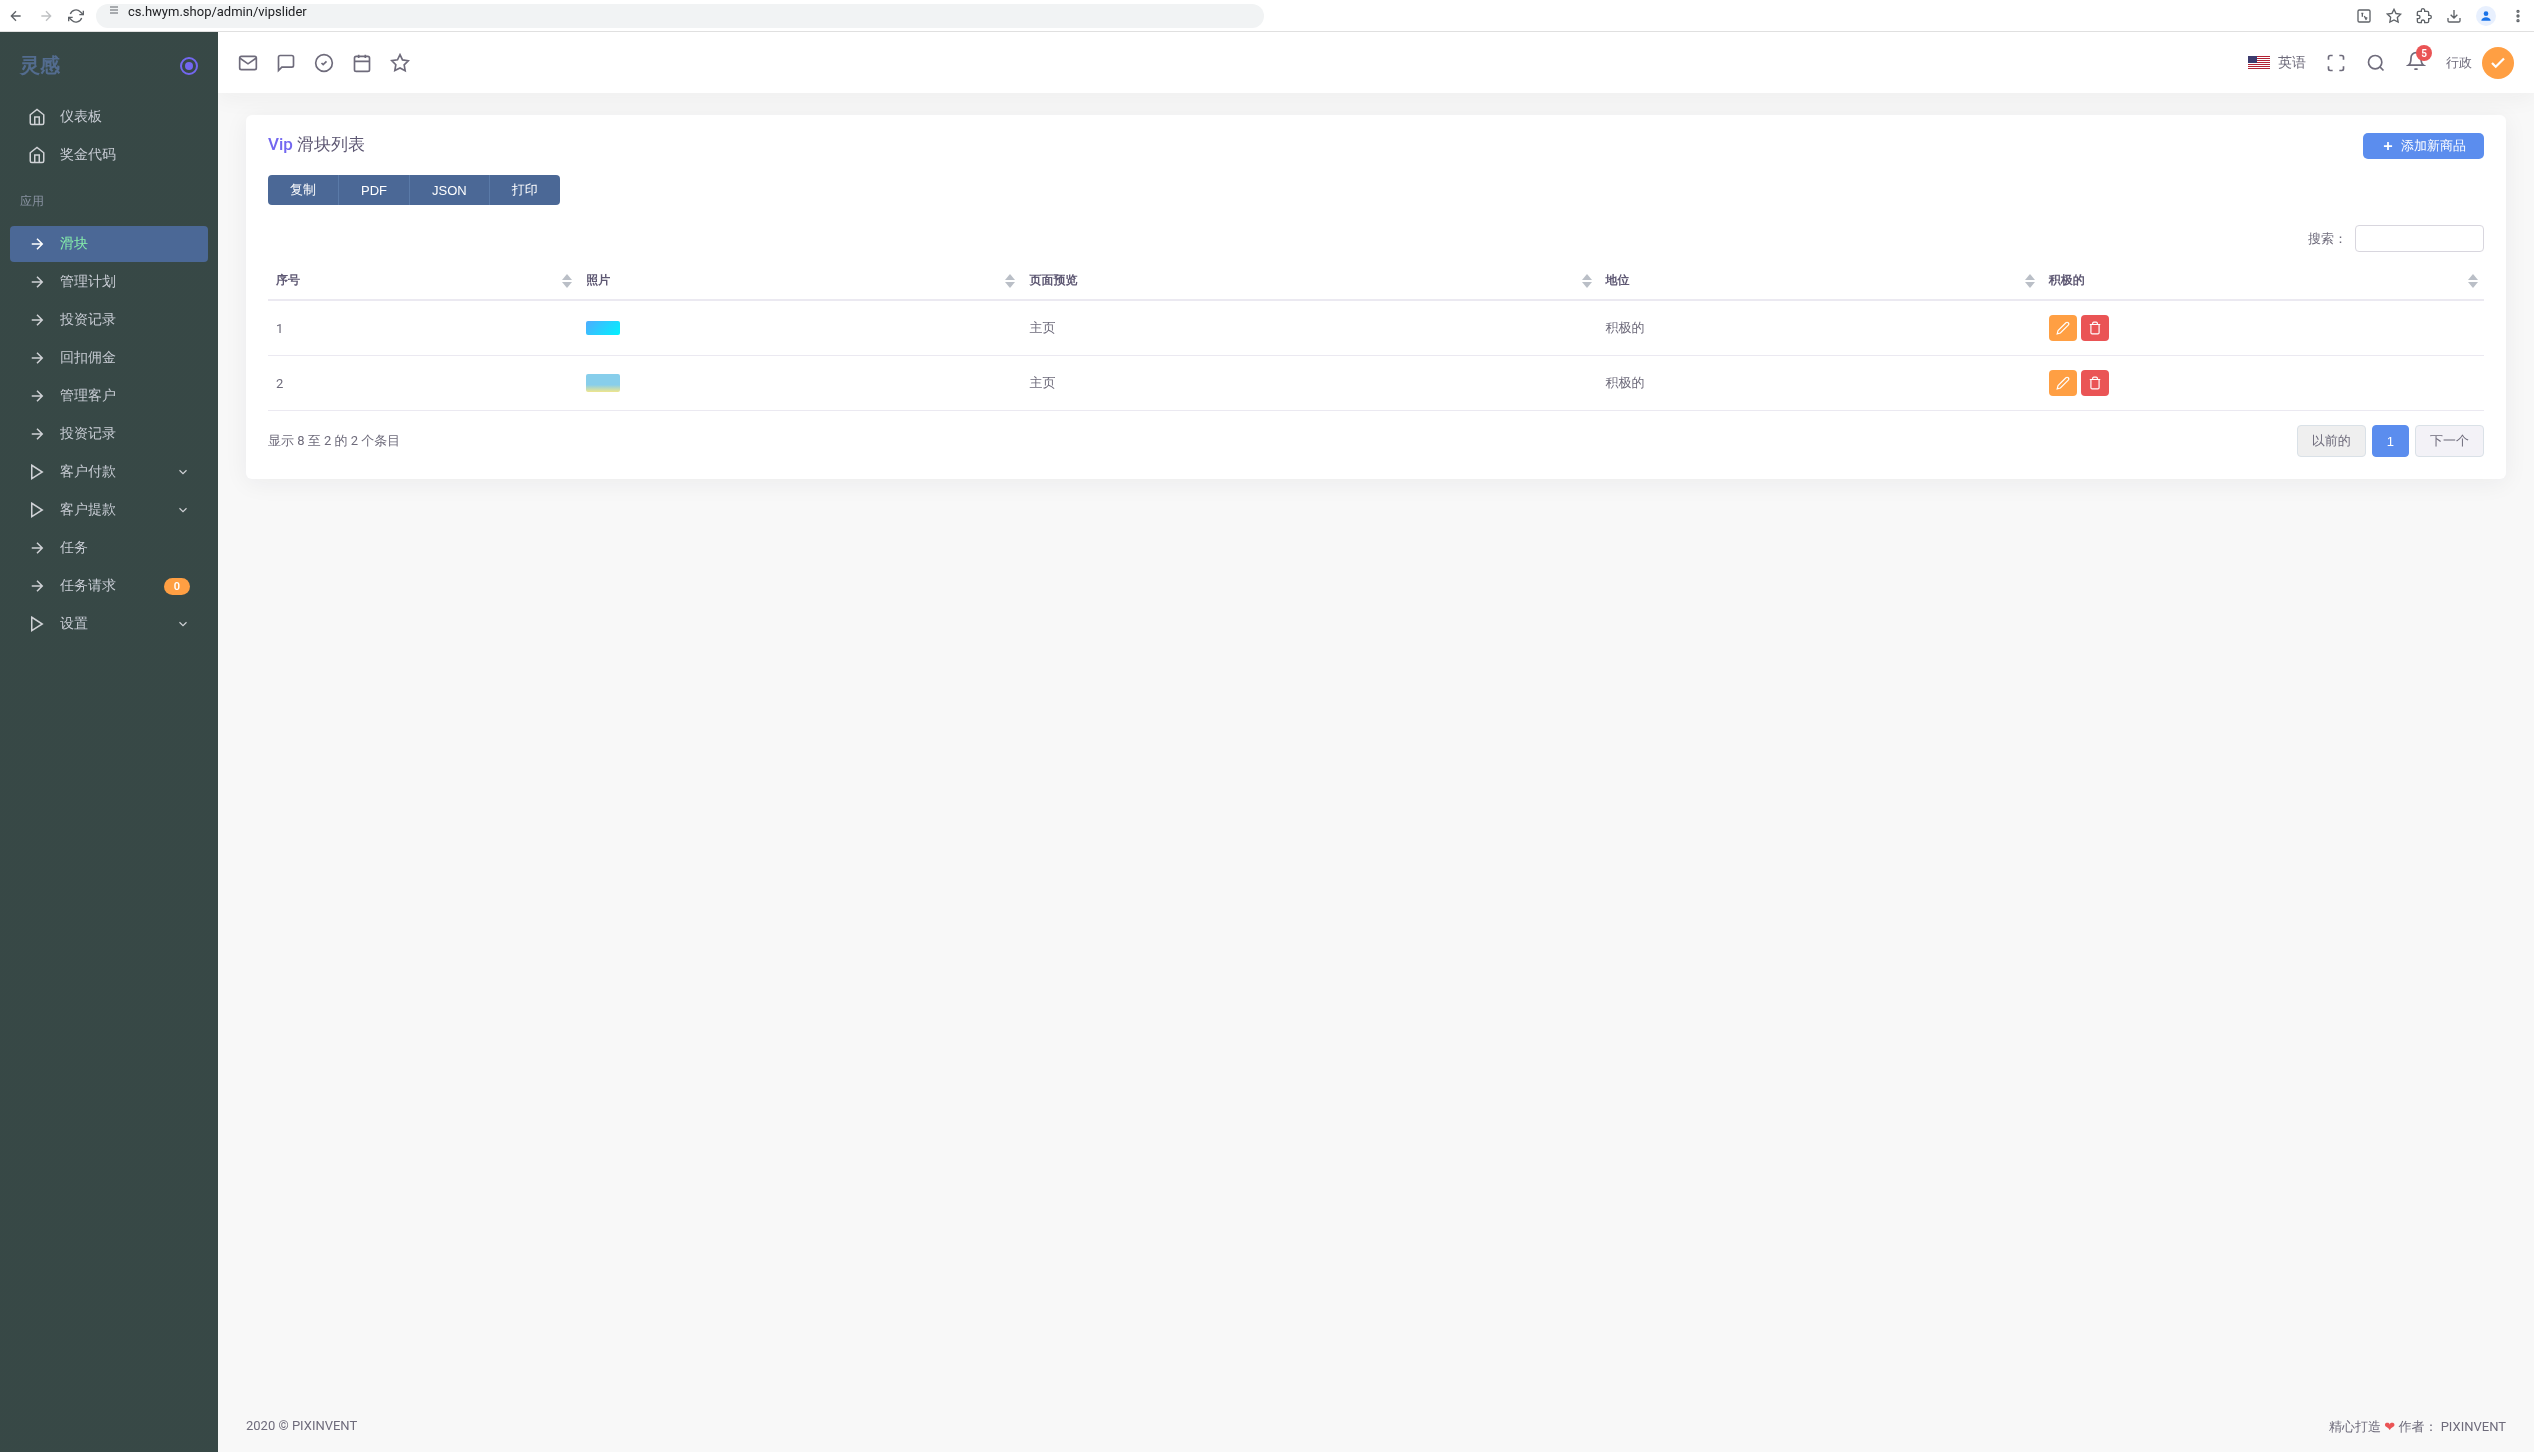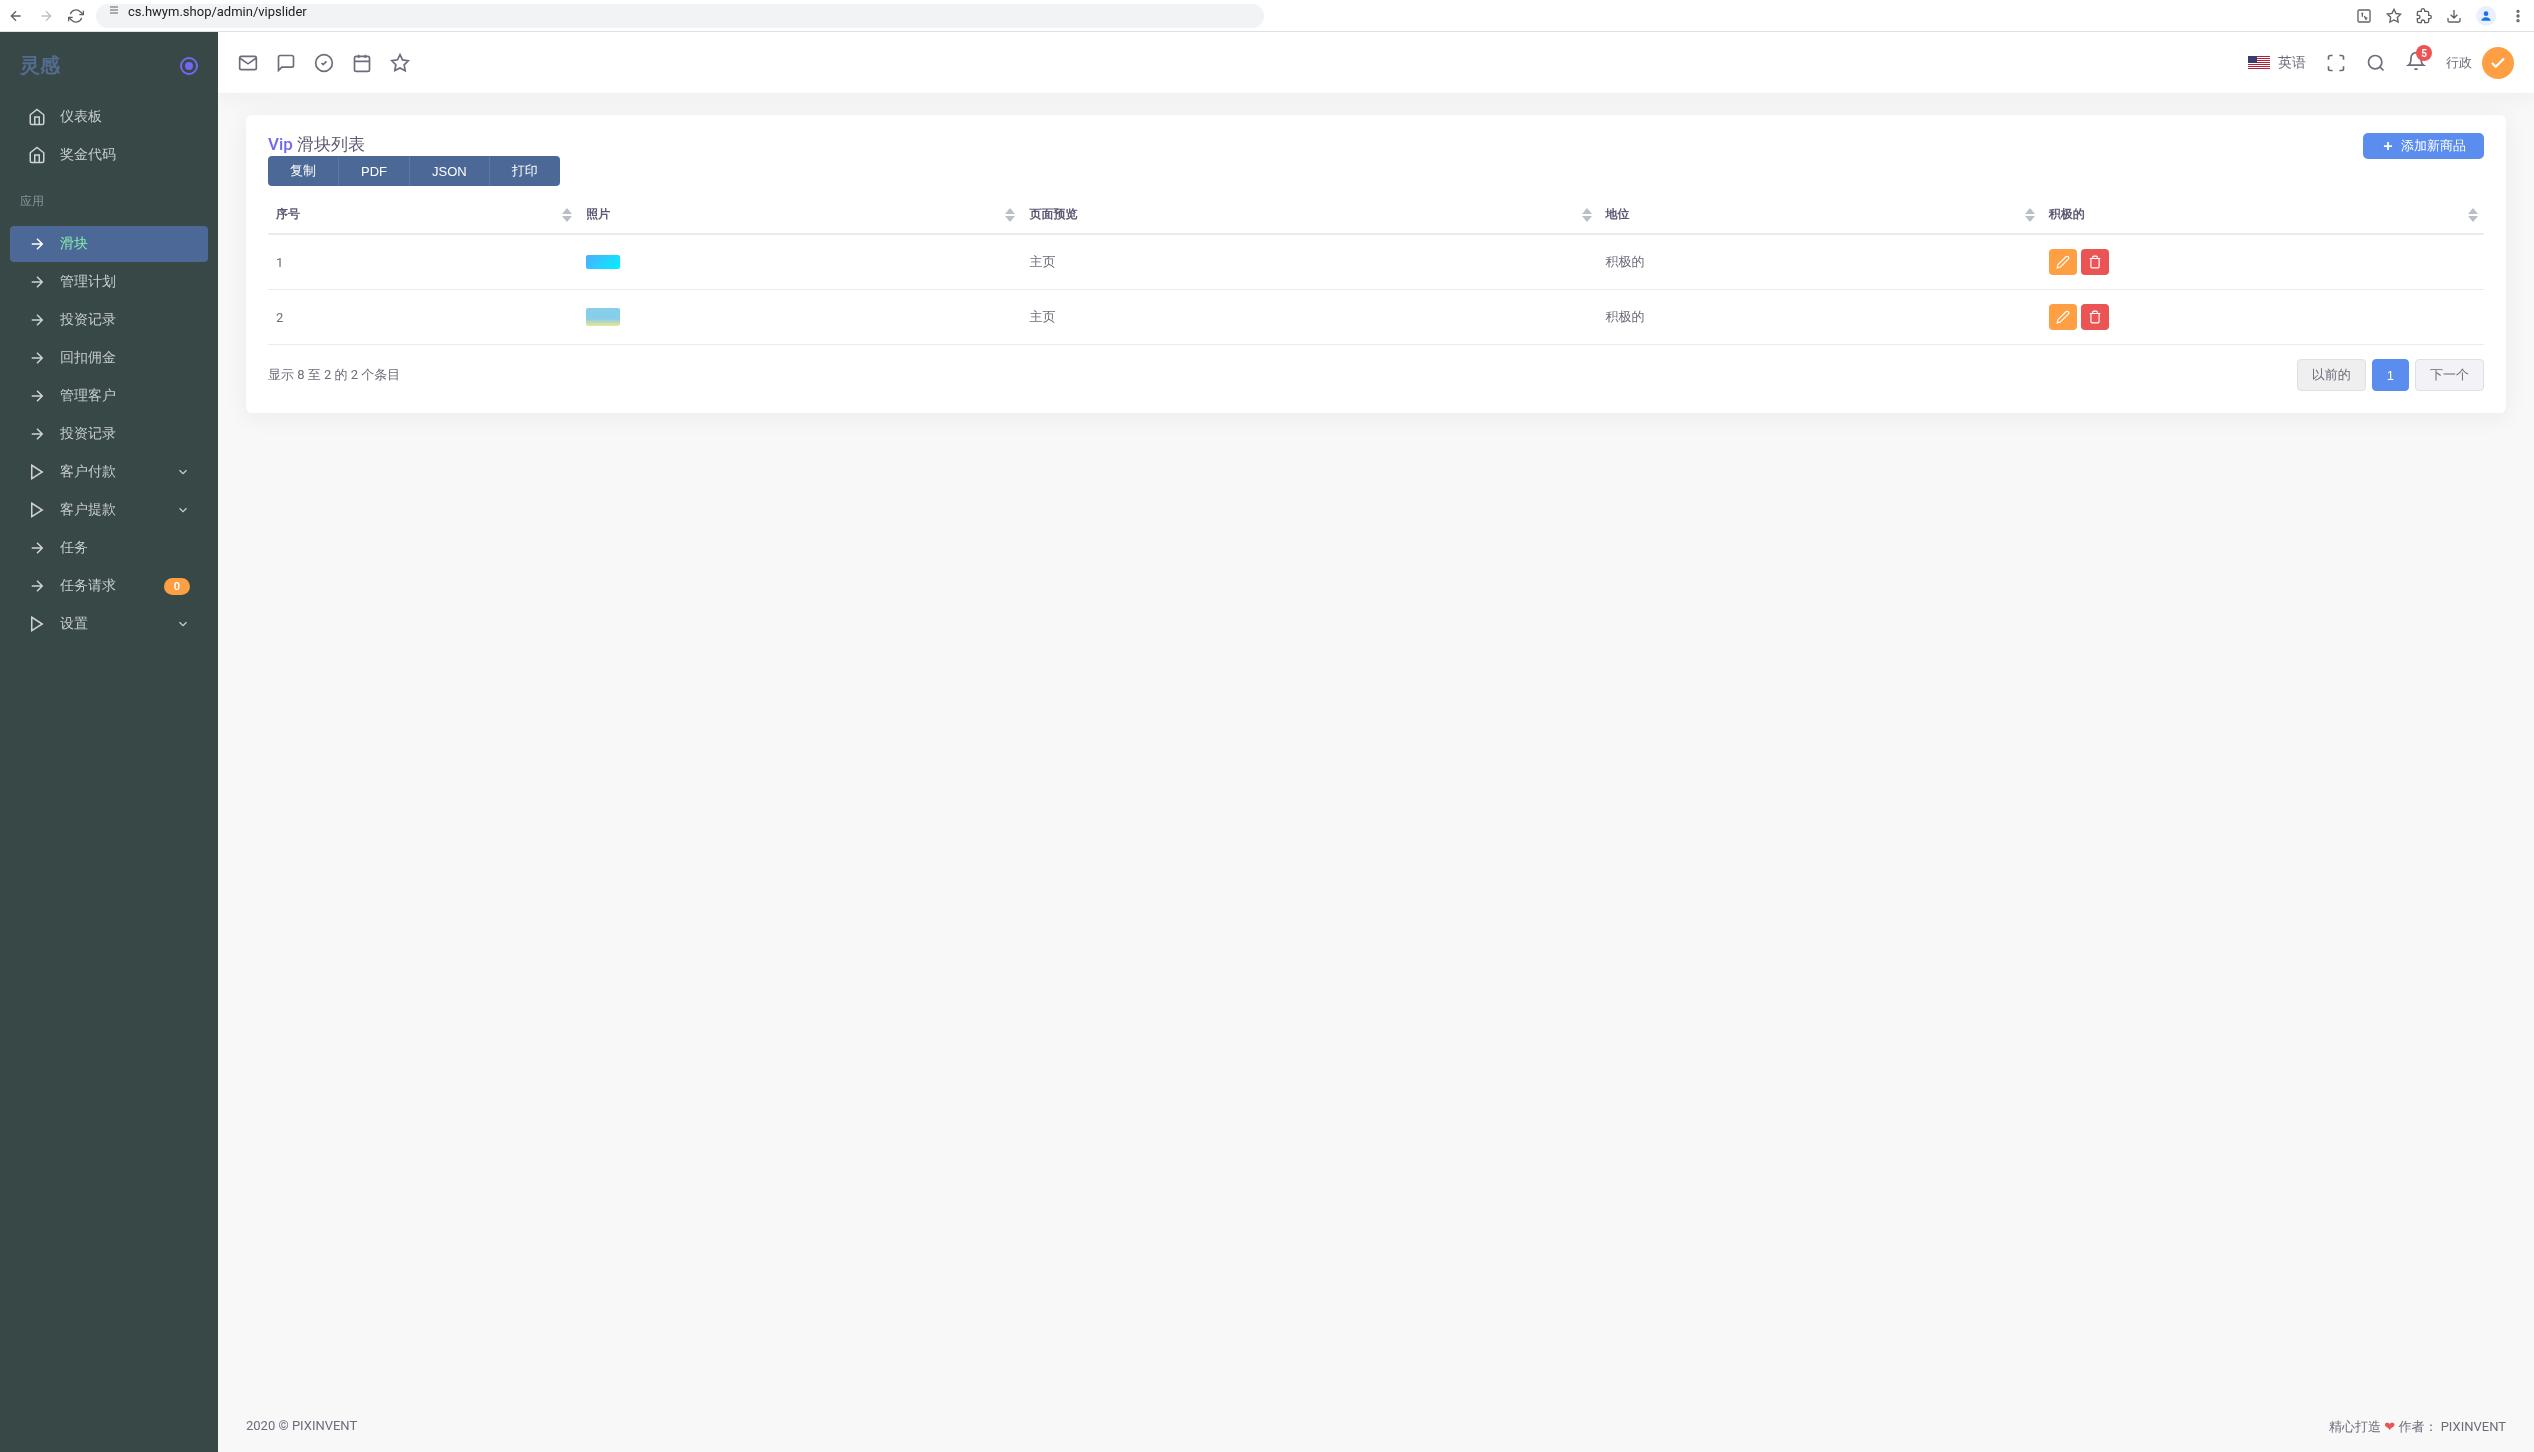--- a/index.html
+++ b/index.html
@@ -46,21 +46,21 @@
 .user-name { font-size: 13px; }
 .avatar { width: 32px; height: 32px; border-radius: 50%; background: #ff9f43; display: flex; align-items: center; justify-content: center; position: relative; }
 .avatar svg { width: 18px; height: 18px; stroke: #fff; fill: #fff; }
 
 .content { flex: 1; padding: 22px 28px; overflow-y: auto; }
 .card { background: #fff; border-radius: 6px; box-shadow: 0 4px 24px rgba(34,41,47,0.06); padding: 18px 22px 22px; }
 .card-header { display: flex; align-items: flex-start; justify-content: space-between; margin-bottom: 10px; }
 .card-title { font-size: 17px; color: #5e5873; font-weight: 500; }
 .card-title .accent { color: #7367f0; }
 .btn-primary { background: #5b8dee; color: #fff; border: none; padding: 4px 18px; border-radius: 5px; font-size: 13px; cursor: pointer; display: flex; align-items: center; gap: 6px; }
-.btn-group { display: flex; margin-top: 0; }
+.btn-group { display: flex; margin-top: 19px; }
 .btn-group button { background: #4b6896; color: #fff; border: none; padding: 6px 22px; font-size: 13px; cursor: pointer; border-right: 1px solid #5a7aa8; }
 .btn-group button:first-child { border-radius: 4px 0 0 4px; }
 .btn-group button:last-child { border-radius: 0 4px 4px 0; border-right: none; }
 
 .search-row { display: flex; justify-content: flex-end; align-items: center; gap: 8px; margin: 20px 0 10px; font-size: 13px; }
 .search-row input { border: 1px solid #d8d6de; border-radius: 4px; padding: 5px 8px; width: 129px; }
 
 .table { width: 100%; border-collapse: collapse; }
 .table th { text-align: left; font-size: 12px; font-weight: 700; color: #5e5873; padding: 10px 8px; border-bottom: 2px solid #ebe9f1; position: relative; }
 .table th .sort { position: absolute; right: 6px; top: 50%; transform: translateY(-50%); display: flex; flex-direction: column; gap: 0; }
@@ -303,20 +303,24 @@
             </div>
           </div>
           <button class="btn-primary">
             <svg width="14" height="14" viewBox="0 0 24 24" fill="none" stroke="#fff" stroke-width="3">
                 <path d="M12 5v14M5 12h14"></path>
               </svg>
             <span>添加新商品</span>
           </button>
         </div>
 
+        <div class="search-row">
+          <span>搜索：</span>
+          <input type="text" style="">
+        </div>
 
         <table class="table">
           <thead>
             <tr>
               <th style="width:14%"><span>序号</span><span class="sort">
                     <svg viewBox="0 0 10 6">
                       <path d="M5 0l5 6H0z"></path>
                     </svg>
                     <svg viewBox="0 0 10 6">
                       <path d="M5 6L0 0h10z"></path>

